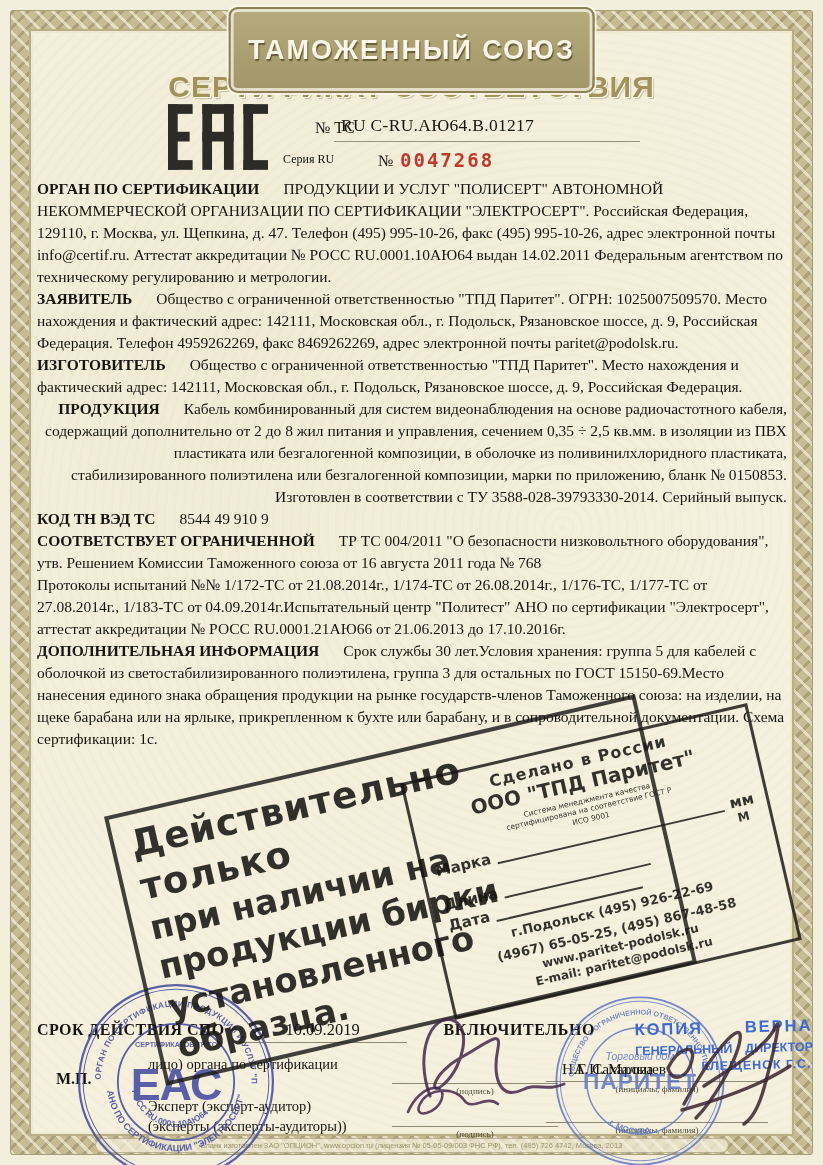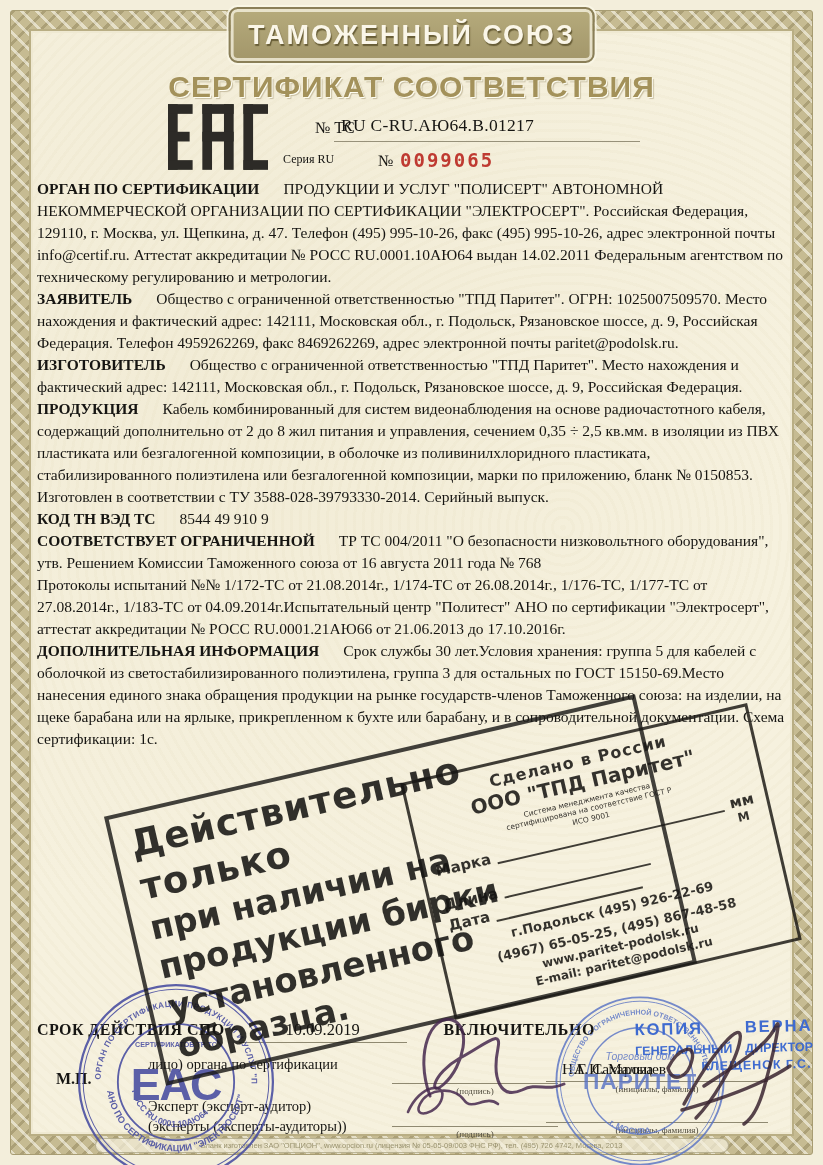--- a/index.html
+++ b/index.html
@@ -10,21 +10,21 @@
         background-image:
           repeating-linear-gradient(45deg, rgba(255,253,244,.55) 0 3px, rgba(255,253,244,0) 3px 11px),
           repeating-linear-gradient(135deg, rgba(139,127,86,.45) 0 3px, rgba(139,127,86,0) 3px 11px);
         border:1px solid #a79c72;}
   .inner{position:absolute;inset:33px;background:#f6f1de;
         background-image:
           radial-gradient(circle at 28% 30%, rgba(200,185,135,.10), rgba(0,0,0,0) 60%),
           repeating-radial-gradient(circle at 70% 45%, rgba(196,182,132,.05) 0 3px, rgba(0,0,0,0) 3px 9px);
         box-shadow:0 0 0 2px #efe9d2, 0 0 0 4px #b9ae84;}
   .banner{position:absolute;top:7px;left:50%;transform:translateX(-50%);z-index:9;
-        min-width:292px;height:46px;padding:3px 18px;display:flex;align-items:center;justify-content:center;
+        min-width:292px;height:46px;padding:18px 18px;display:flex;align-items:center;justify-content:center;
         background:linear-gradient(180deg,#b6ab7c,#a2966a);
         border:2px solid #8a7f58;border-radius:9px;
         box-shadow:inset 0 0 0 3px rgba(250,246,230,.75), 0 0 0 2px rgba(250,246,230,.9);
         color:#faf6e8;font-family:"Liberation Sans",sans-serif;font-weight:bold;font-size:27px;
         letter-spacing:2px;text-shadow:1px 2px 1px rgba(92,81,43,.85);white-space:nowrap;}
   .eac-logo{position:absolute;left:168px;top:92px;z-index:2;}
   .title{position:absolute;top:70px;left:0;right:0;text-align:center;z-index:2;
         font-family:"Liberation Sans",sans-serif;font-weight:bold;font-size:30px;color:#a3915a;
         letter-spacing:1px;text-shadow:1px 1px 0 #fffef2, 2px 2px 1px rgba(121,104,56,.35);}
   .certno-label{position:absolute;top:119px;left:283px;font-size:16px;margin-left:32px;}
@@ -34,21 +34,21 @@
   .series-sign{position:absolute;top:152px;left:378px;font-size:16px;}
   .series-value{position:absolute;top:149px;left:400px;font-family:"DejaVu Sans Mono",monospace;
         font-weight:bold;font-size:19px;color:#bf3a31;letter-spacing:2px;}
   .content{position:absolute;left:37px;top:178px;width:750px;z-index:1;
         font-size:15.5px;line-height:1.42;text-align:left;}
   .content p{margin:0;}
   .lbl{font-weight:bold;padding-right:24px;}
   .sec-org{margin:0 0 0;}
   .sec-applicant{margin:0 0 0;}
   .sec-manufacturer{margin:0 0 20px;}
-  .sec-product{margin:0 0 22px;}
+  .sec-product{margin:0 0 22px;text-align:right;}
   .sec-code{margin:0 0 18px;}
   .sec-req{margin:0 0 84px;}
   .sec-basis-label{font-weight:bold;margin:0;}
   .sec-basis1{margin:0 0 4px;}
   .sec-basis2{margin:0 0 10px;}
   .sec-applicant{margin-bottom:6px;}
   .sec-manufacturer{margin-bottom:20px;}
   
   .validity{position:absolute;left:37px;top:1020px;width:750px;display:flex;align-items:baseline;z-index:3;font-size:16px;}
   .validity .vl{font-weight:bold;letter-spacing:.4px;}
@@ -119,21 +119,21 @@
   </svg>
 
   <div class="title">СЕРТИФИКАТ СООТВЕТСТВИЯ</div>
 
   <div class="certno-label">№ ТС</div>
   <div class="certno-value">RU C-RU.АЮ64.В.01217</div>
   <div class="certno-line"></div>
 
   <div class="series-label">Серия RU</div>
   <div class="series-sign">№</div>
-  <div class="series-value">0099065</div>
+  <div class="series-value">0047268</div>
 
   <div class="content">
     <p class="sec-org"><b class="lbl">ОРГАН ПО СЕРТИФИКАЦИИ</b><span>ПРОДУКЦИИ И УСЛУГ "ПОЛИСЕРТ" АВТОНОМНОЙ НЕКОММЕРЧЕСКОЙ ОРГАНИЗАЦИИ ПО СЕРТИФИКАЦИИ "ЭЛЕКТРОСЕРТ". Российская Федерация, 129110, г. Москва, ул. Щепкина, д. 47. Телефон (495) 995-10-26, факс (495) 995-10-26, адрес электронной почты info@certif.ru. Аттестат аккредитации № РОСС RU.0001.10АЮ64 выдан 14.02.2011 Федеральным агентством по техническому регулированию и метрологии.</span></p>
     <p class="sec-applicant"><b class="lbl">ЗАЯВИТЕЛЬ</b><span>Общество с ограниченной ответственностью "ТПД Паритет". ОГРН: 1025007509570. Место нахождения и фактический адрес: 142111, Московская обл., г. Подольск, Рязановское шоссе, д. 9, Российская Федерация. Телефон 4959262269, факс 8469262269, адрес электронной почты paritet@podolsk.ru.</span></p>
     <p class="sec-manufacturer"><b class="lbl">ИЗГОТОВИТЕЛЬ</b><span>Общество с ограниченной ответственностью "ТПД Паритет". Место нахождения и фактический адрес: 142111, Московская обл., г. Подольск, Рязановское шоссе, д. 9, Российская Федерация.</span></p>
     <p class="sec-product"><b class="lbl">ПРОДУКЦИЯ</b><span>Кабель комбинированный для систем видеонаблюдения на основе радиочастотного кабеля, содержащий дополнительно от 2 до 8 жил питания и управления, сечением 0,35 ÷ 2,5 кв.мм. в изоляции из ПВХ пластиката или безгалогенной композиции, в оболочке из поливинилхлоридного пластиката, стабилизированного полиэтилена или безгалогенной композиции, марки по приложению, бланк № 0150853. Изготовлен в соответствии с ТУ 3588-028-39793330-2014. Серийный выпуск.</span></p>
     <p class="sec-code"><b class="lbl">КОД ТН ВЭД ТС</b><span>8544 49 910 9</span></p>
     <p class="sec-req"><b class="lbl">СООТВЕТСТВУЕТ ОГРАНИЧЕННОЙ</b><span>ТР ТС 004/2011 "О безопасности низковольтного оборудования", утв. Решением Комиссии Таможенного союза от 16 августа 2011 года № 768</span></p>
     <p class="sec-basis1">Протоколы испытаний №№ 1/172-ТС от 21.08.2014г., 1/174-ТС от 26.08.2014г., 1/176-ТС, 1/177-ТС от 27.08.2014г., 1/183-ТС от 04.09.2014г.Испытательный центр "Политест" АНО по сертификации "Электросерт", аттестат аккредитации № РОСС RU.0001.21АЮ66 от 21.06.2013 до 17.10.2016г.</p>
     <p class="sec-additional"><b class="lbl">ДОПОЛНИТЕЛЬНАЯ ИНФОРМАЦИЯ</b><span>Срок службы 30 лет.Условия хранения: группа 5 для кабелей с оболочкой из светостабилизированного полиэтилена, группа 3 для остальных по ГОСТ 15150-69.Место нанесения единого знака обращения продукции на рынке государств-членов Таможенного союза: на изделии, на щеке барабана или на ярлыке, прикрепленном к бухте или барабану, и в сопроводительной документации. Схема сертификации: 1с.</span></p>

